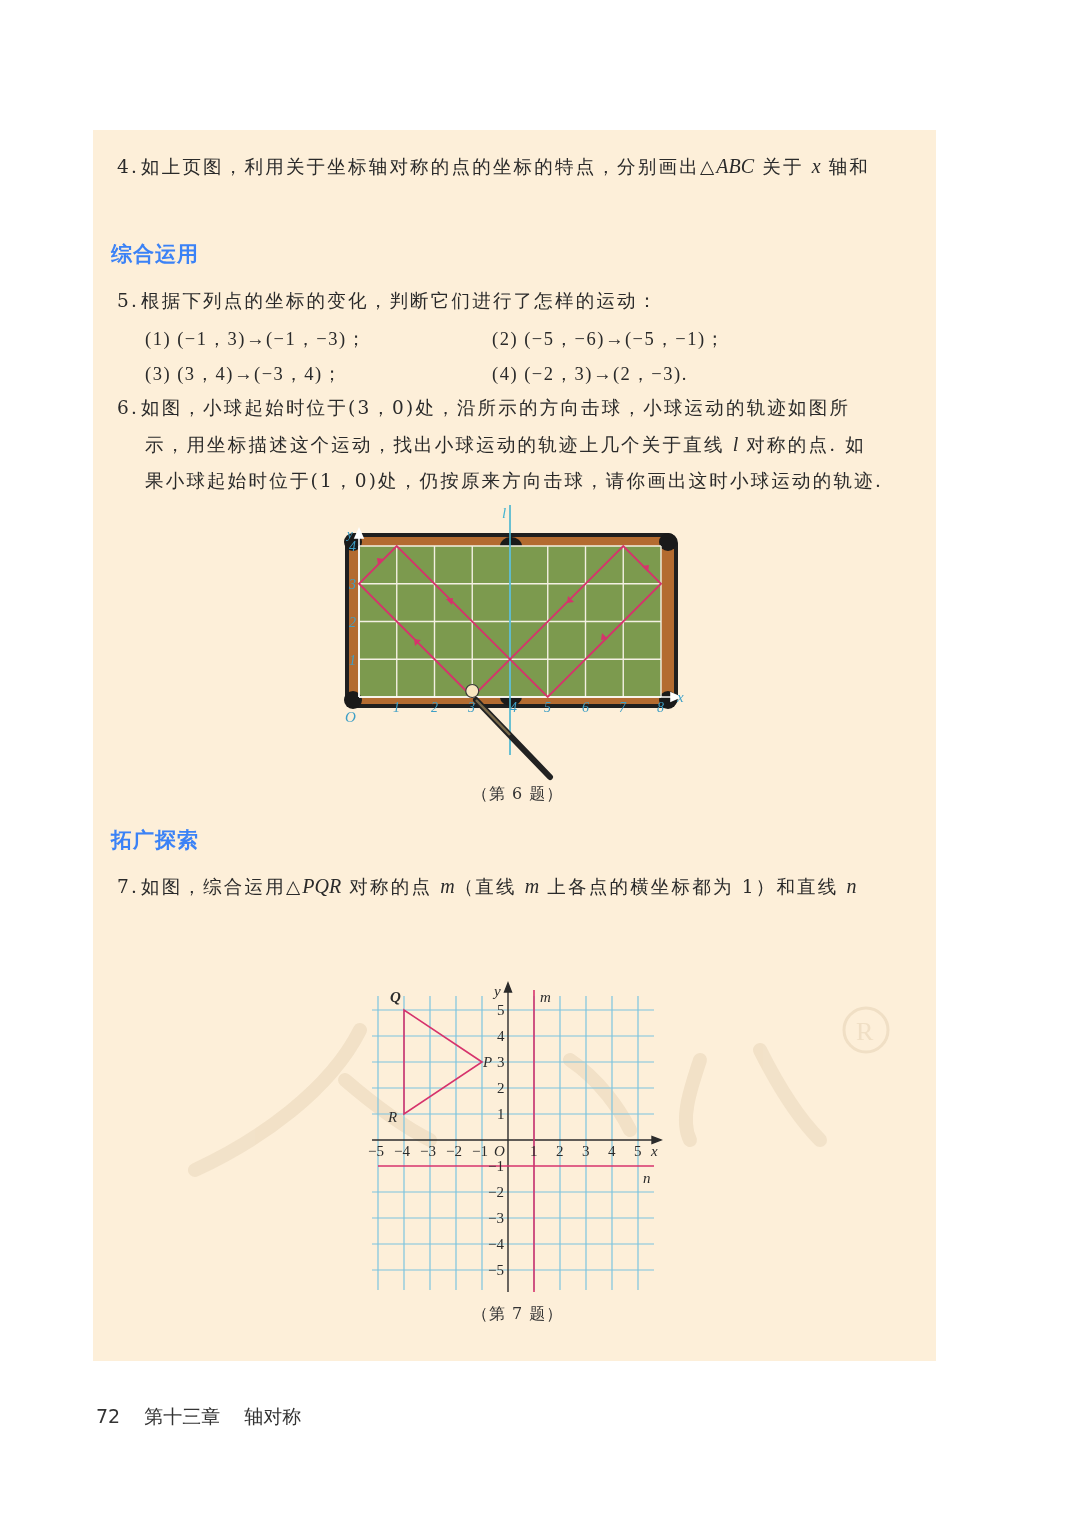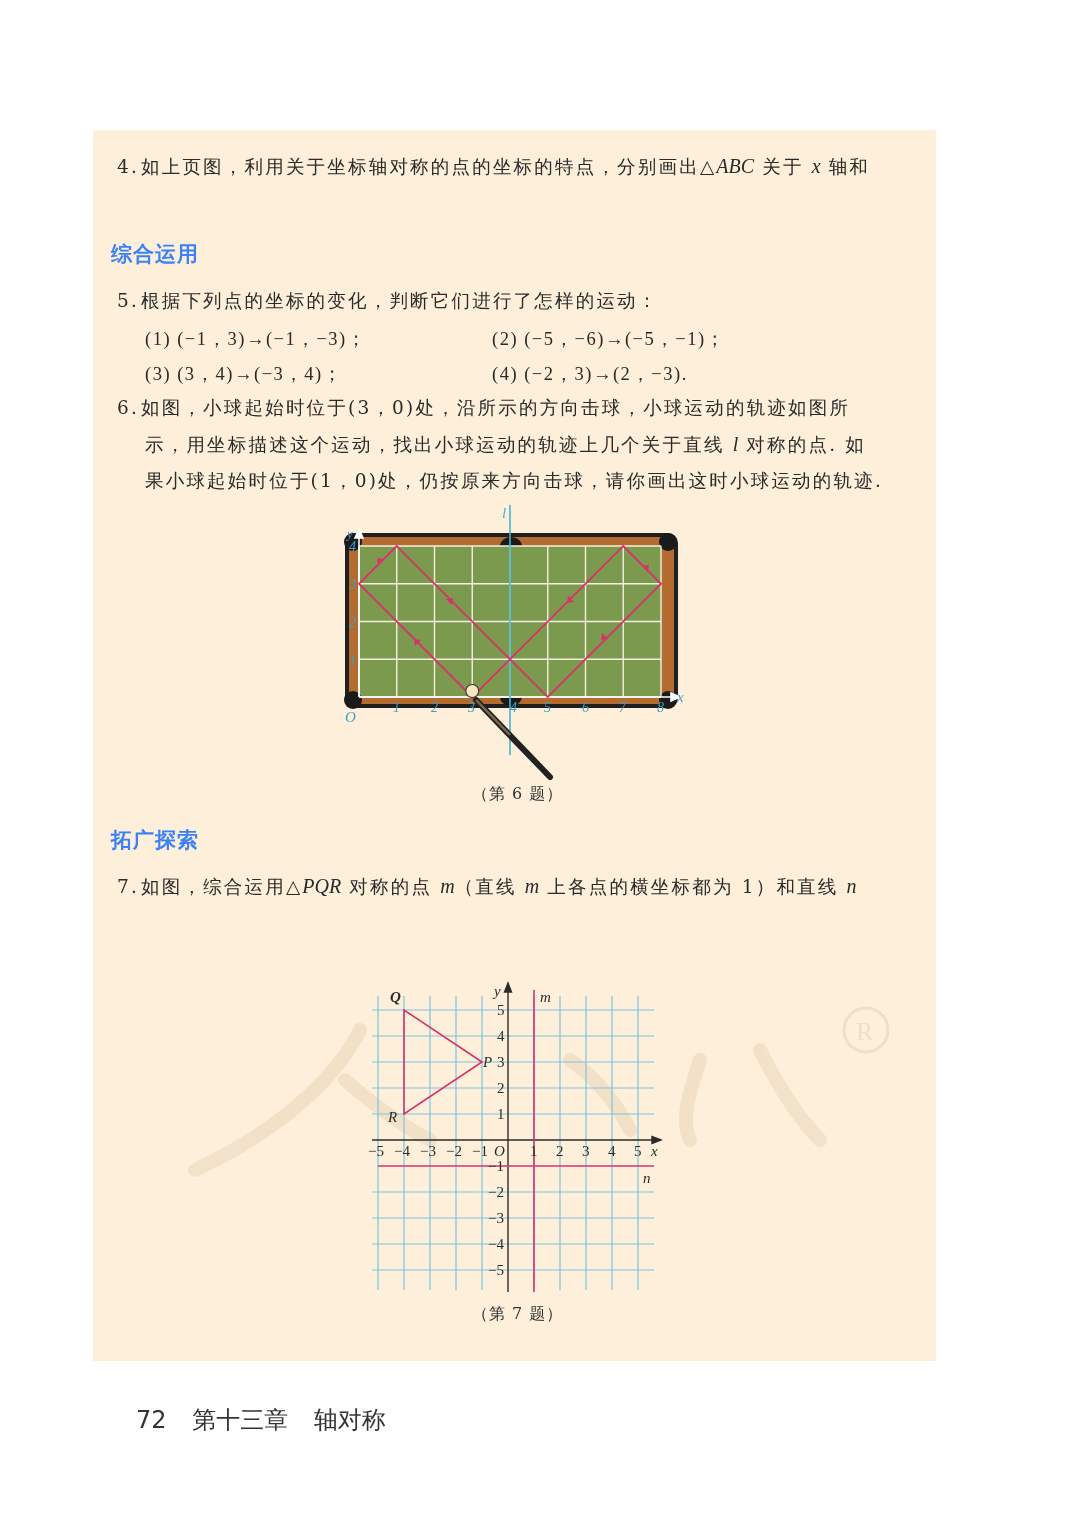--- a/index.html
+++ b/index.html
@@ -11,21 +11,21 @@
     position: absolute; left: 93px; top: 130px; width: 843px; height: 1231px;
     background: #fdefd9;
   }
   .watermark { position: absolute; left: 0; top: 0; pointer-events: none; }
   .q { position: absolute; font-size: 18.5px; letter-spacing: 2.2px; line-height: 36px; }
   .q .num { display: inline-block; width: 24px; }
   .sect { position: absolute; font-family: "DejaVu Sans", "Liberation Sans", sans-serif; font-weight: bold; font-size: 21px; letter-spacing: 1px; color: #3b82f6; }
   i.m { font-family: "Liberation Serif", "DejaVu Serif", serif; font-style: italic; font-size: 20px; letter-spacing: 0; }
   .sub { position: absolute; font-size: 18.5px; letter-spacing: 1.5px; font-family: Liberation Serif, serif; }
   .cap { position: absolute; font-size: 16px; letter-spacing: 1px; color: #333; }
-  .footer { position: absolute; top: 1404px; left: 96px; font-family: "DejaVu Sans", "Liberation Sans", sans-serif; font-size: 24px; color: #333; margin-left: 40px; }
+  .footer { position: absolute; top: 1404px; left: 96px; font-family: "DejaVu Sans", "Liberation Sans", sans-serif; font-size: 19px; color: #333; }
   .footer span { margin-right: 18px; }
   svg text { font-family: "Liberation Serif", "DejaVu Serif", serif; }
 </style>
 </head>
 <body>
 
 <div class="panel"></div>
 
 <svg class="watermark" width="1080" height="1526">
   <g fill="none" stroke="#f1e0c6" stroke-width="14" stroke-linecap="round" opacity="0.9">

